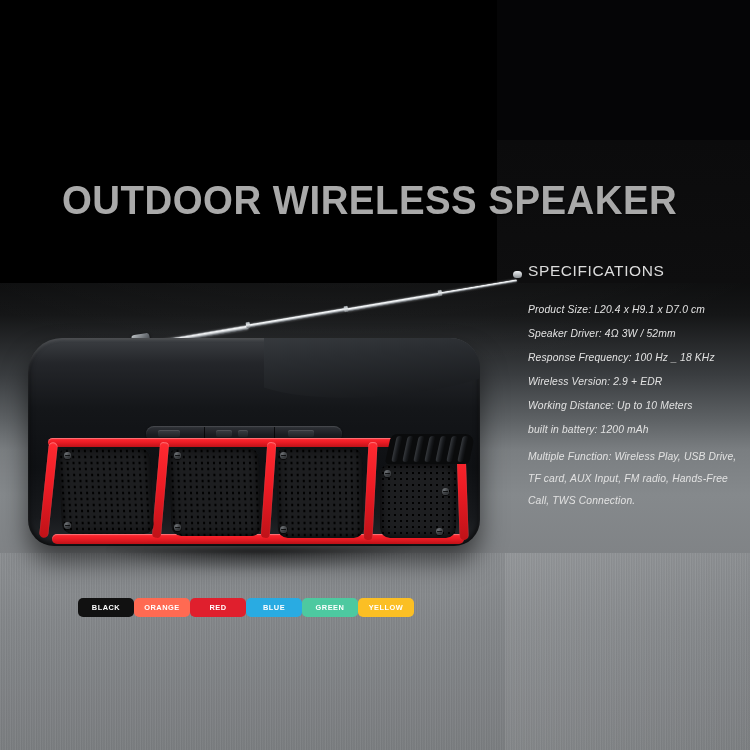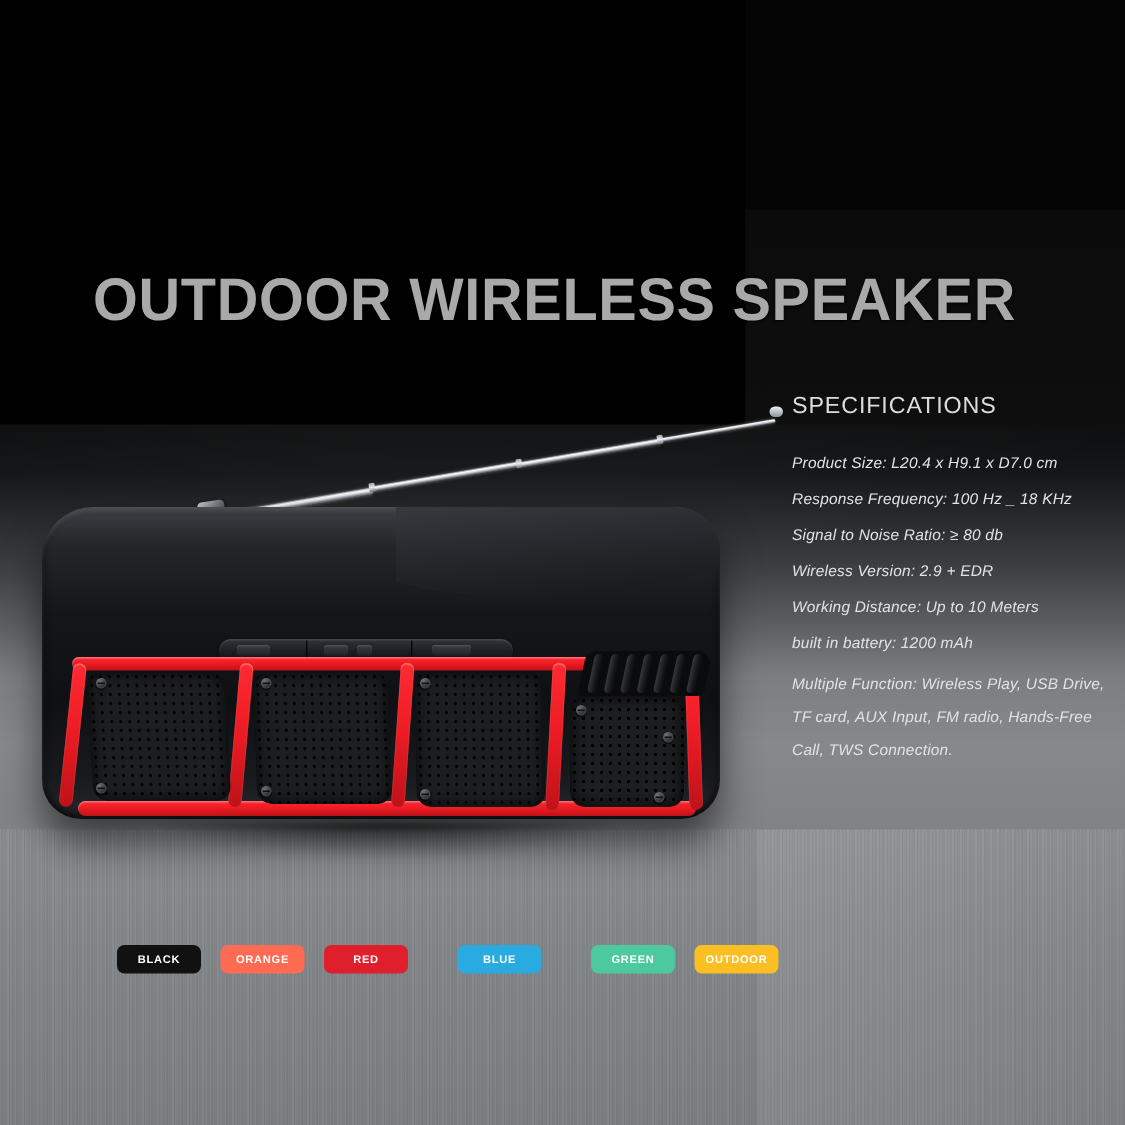--- a/index.html
+++ b/index.html
@@ -40,21 +40,21 @@
 
   
   #specs{position:absolute;left:528px;top:262px;width:214px;}
   #specs h2{margin:0 0 18px 0;font-size:15.5px;font-weight:normal;
      letter-spacing:.6px;color:#dcdcdc;}
   #specs .line{font-size:10.3px;line-height:24px;color:#e2e2e2;
      letter-spacing:.15px;white-space:nowrap;font-style:italic;}
   #specs .multi{white-space:normal;line-height:22px;margin-top:4px;width:210px;}
 
   
-  #swatches{position:absolute;left:78px;top:630px;display:flex;gap:13px;}
+  #swatches{position:absolute;left:78px;top:598px;display:flex;}
   .sw{width:56px;height:19px;border-radius:5px;display:flex;
       align-items:center;justify-content:center;
       font-size:7.4px;font-weight:bold;letter-spacing:.5px;color:#fff;}
 
   
   #speaker{position:absolute;left:28px;top:256px;width:460px;height:300px;}
 
   
   #ant{position:absolute;left:104px;top:16px;width:390px;height:80px;}
   .seg{position:absolute;height:4px;border-radius:2px;
@@ -208,35 +208,35 @@
   <div id="swatches">
     <div class="sw" style="background: rgb(17, 17, 17); color: rgb(255, 255, 255);">
         <span>BLACK</span>
       </div>
     <div class="sw" style="background: rgb(255, 106, 82); color: rgb(255, 255, 255);">
         <span>ORANGE</span>
       </div>
     <div class="sw" style="background: rgb(224, 31, 45); color: rgb(255, 255, 255);">
         <span>RED</span>
       </div>
-    <div class="sw" style="background: rgb(41, 171, 226); color: rgb(255, 255, 255); margin-left: 20px;">
+    <div class="sw" style="background: rgb(41, 171, 226); color: rgb(255, 255, 255);">
         <span>BLUE</span>
       </div>
-    <div class="sw" style="background: rgb(77, 201, 160); color: rgb(255, 255, 255); margin-left: 20px;">
+    <div class="sw" style="background: rgb(77, 201, 160); color: rgb(255, 255, 255);">
         <span>GREEN</span>
       </div>
     <div class="sw" style="background: rgb(251, 191, 36); color: rgb(255, 255, 255);">
-        <span>OUTDOOR</span>
+        <span>YELLOW</span>
       </div>
   </div>
 
   <div id="specs">
     <h2>SPECIFICATIONS</h2>
     <div class="line">Product Size: L20.4 x H9.1 x D7.0 cm</div>
+    <div class="line">Speaker Driver: 4Ω 3W / 52mm</div>
     <div class="line">Response Frequency: 100 Hz _ 18 KHz</div>
-    <div class="line">Signal to Noise Ratio: ≥ 80 db</div>
     <div class="line">Wireless Version: 2.9 + EDR</div>
     <div class="line">Working Distance: Up to 10 Meters</div>
     <div class="line">built in battery: 1200 mAh</div>
     <div class="line multi">Multiple Function: Wireless Play, USB Drive, TF card, AUX Input, FM radio, Hands-Free Call, TWS Connection.</div>
   </div>
 
 </div>
 
 </body></html>

